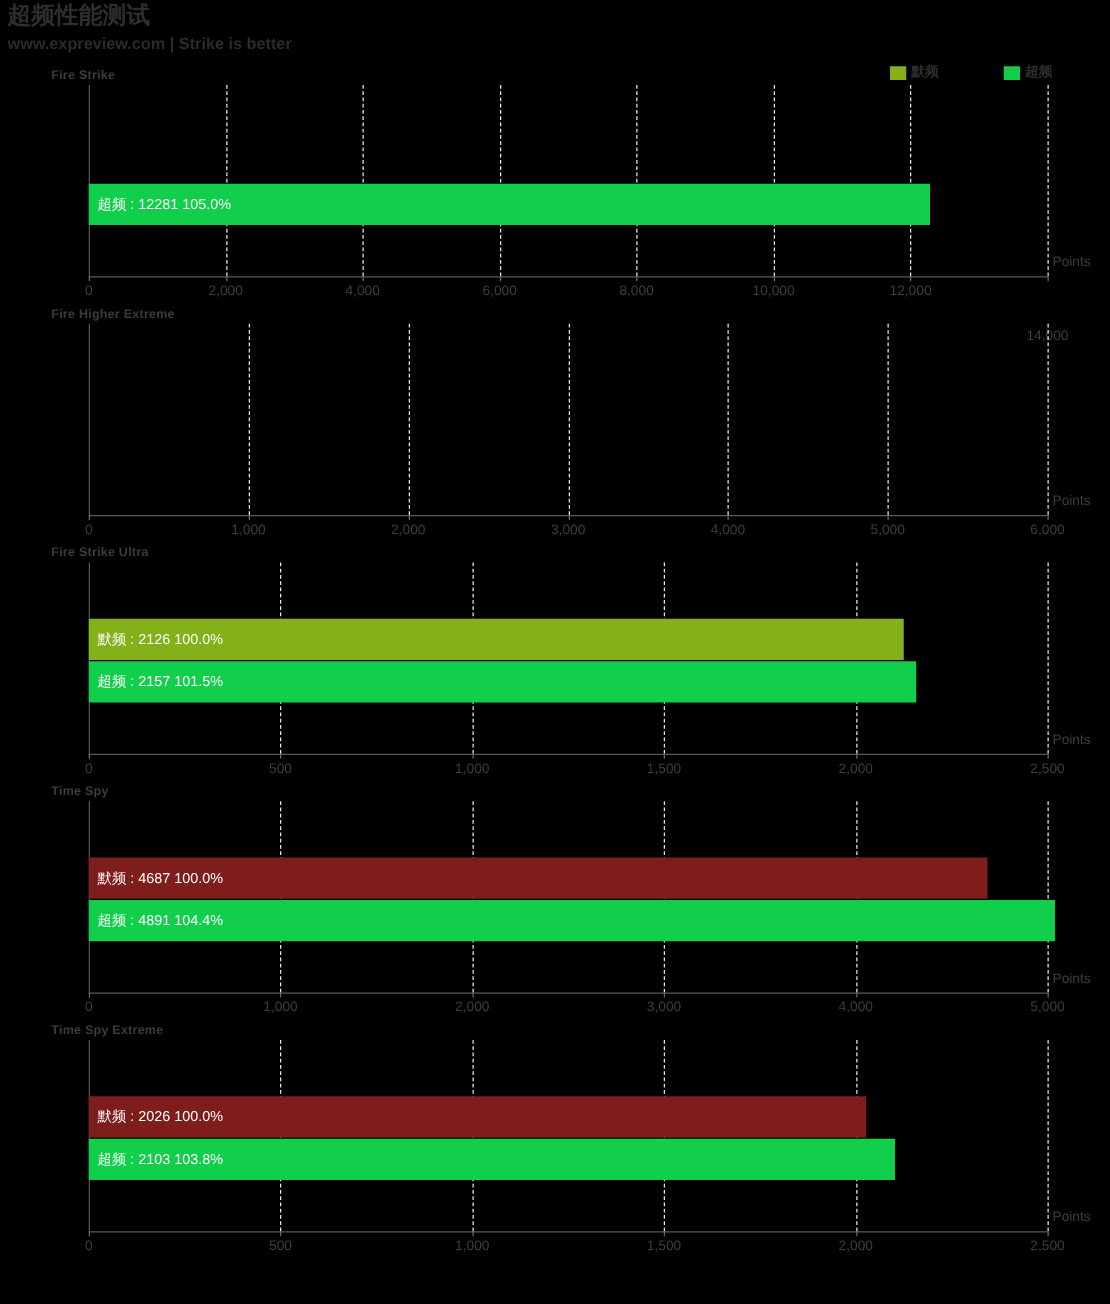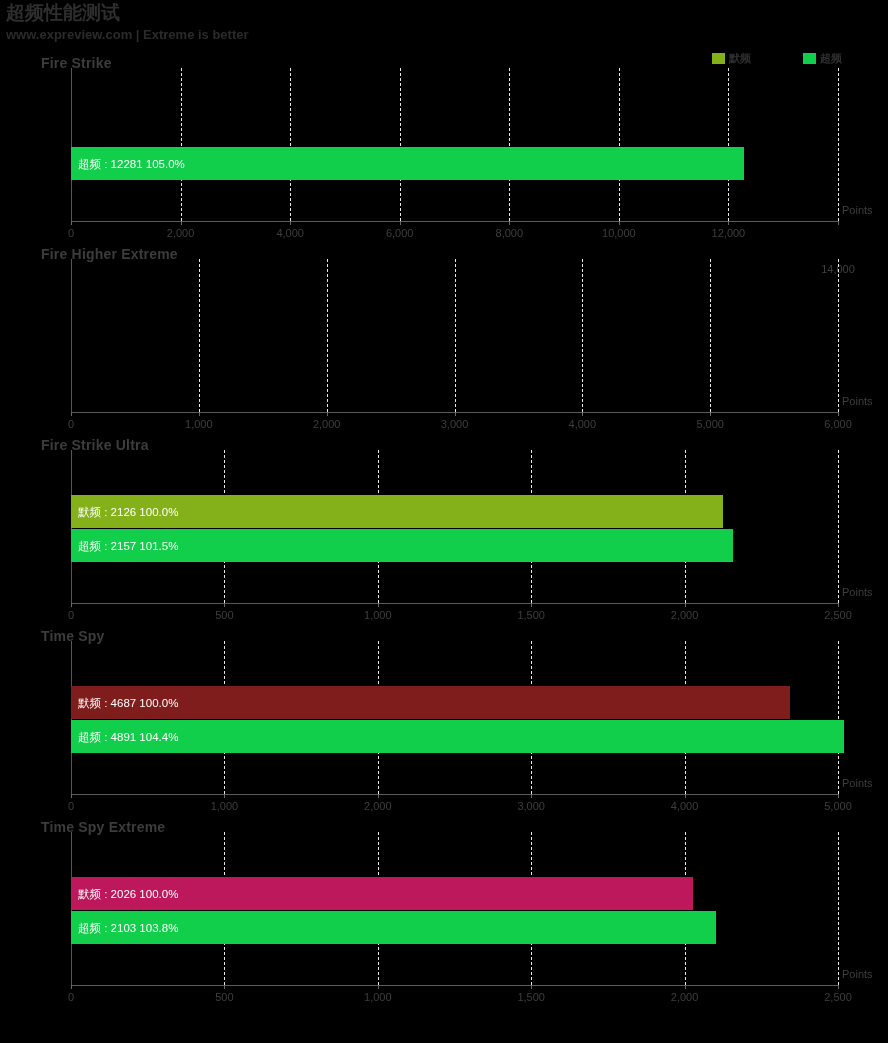--- a/index.html
+++ b/index.html
@@ -70,21 +70,21 @@
   
   .chart-block {
     position: absolute;
     left: 0;
     width: 888px;
   }
   .chart-title {
     position: absolute;
     left: 41px;
     top: 0px;
-    font-size: 14px;
+    font-size: 10px;
     font-weight: bold;
     color: #3c3c3c;
     letter-spacing: 0.2px;
     white-space: nowrap;
   }
   .plot {
     position: absolute;
     left: 71px;
     top: 13px;
     width: 767px;
@@ -151,21 +151,21 @@
     padding-left: 7px;
     white-space: nowrap;
     line-height: 12px;
   }
 </style>
 </head>
 <body>
 
 <div id="header">
   <div id="main-title">超频性能测试</div>
-  <div id="sub-title">www.expreview.com | Extreme is better</div>
+  <div id="sub-title">www.expreview.com | Strike is better</div>
 </div>
 
 <div id="legend">
   <div class="legend-item">
     <span class="legend-swatch" style="background: rgb(132, 176, 25);"></span>
     <span class="legend-label">默频</span>
   </div>
   <div class="legend-item">
     <span class="legend-swatch" style="background: rgb(17, 207, 74);"></span>
     <span class="legend-label">超频</span>
@@ -313,21 +313,21 @@
         <div class="gridline" style="left: 460.2px;"></div>
         <div class="tick-mark" style="left: 460.2px;"></div>
         <div class="tick-label" style="left: 460.2px;">1,500</div>
         <div class="gridline" style="left: 613.6px;"></div>
         <div class="tick-mark" style="left: 613.6px;"></div>
         <div class="tick-label" style="left: 613.6px;">2,000</div>
         <div class="gridline" style="left: 767px;"></div>
         <div class="tick-mark" style="left: 767px;"></div>
         <div class="tick-label" style="left: 767px;">2,500</div>
         <div class="unit-label">Points</div>
-        <div class="bar bar-default" style="width: 621.577px; background: #be185d;">
+        <div class="bar bar-default" style="width: 621.577px; background: #7f1d1d;">
           <span class="bar-text">默频 : 2026  100.0%</span>
         </div>
         <div class="bar bar-oc" style="width: 645.2px; background: rgb(17, 207, 74);">
           <span class="bar-text">超频 : 2103  103.8%</span>
         </div>
       </div>
     </div>
   </div>
 
 </body></html>

